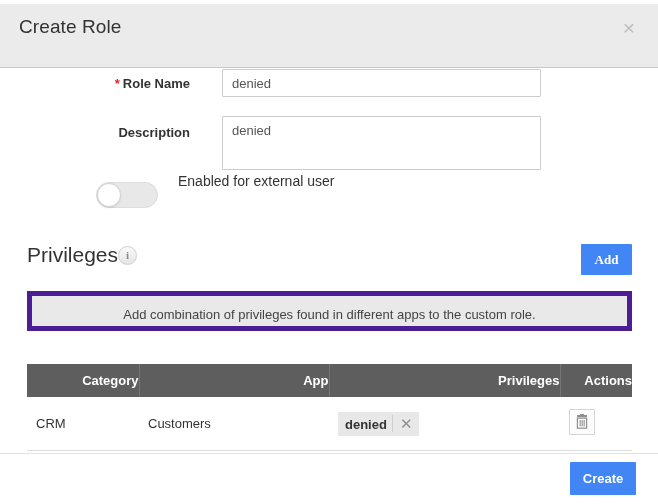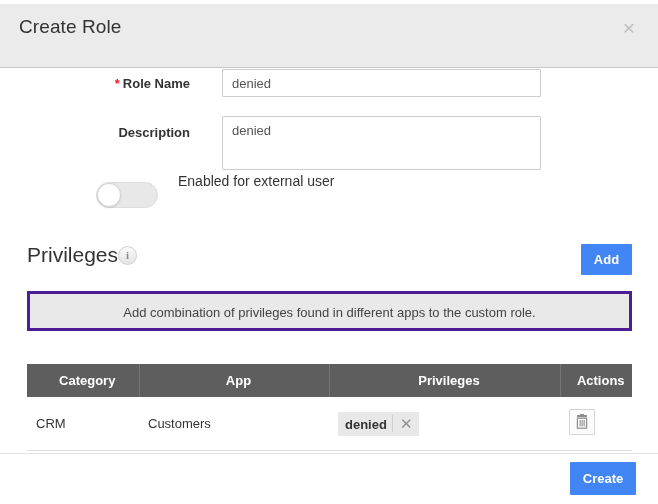--- a/index.html
+++ b/index.html
@@ -180,36 +180,36 @@
   }
   .add-btn {
     position: absolute;
     left: 581px;
     top: 195px;
     width: 51px;
     height: 31px;
     background: #4285f4;
     color: #ffffff;
     border: none;
-    font-family: Liberation Sans, sans-serif;
+    font-family: Liberation Serif, serif;
     font-size: 13px;
     font-weight: bold;
     cursor: pointer;
     border-radius: 1px;
   }
 
   
   .banner {
     position: absolute;
     left: 27px;
     top: 242px;
     width: 605px;
     height: 40px;
     background: #e9e9e9;
-    border: 3px solid #4c1d95;
+    border: 5px solid #4c1d95;
     box-sizing: border-box;
     text-align: center;
     line-height: 38px;
     font-size: 13px;
     color: #444444;
   }
 
   
   .priv-table {
     position: absolute;
@@ -217,21 +217,21 @@
     top: 315px;
     width: 605px;
     border-collapse: collapse;
     table-layout: fixed;
   }
   .priv-table th {
     background: #5e5e5e;
     color: #ffffff;
     font-size: 13px;
     font-weight: bold;
-    text-align: center;
+    text-align: right;
     padding: 9px 0 9px 9px;
     border-right: 1px solid #757575;
     box-sizing: border-box;
     height: 31px;
   }
   .priv-table th:last-child { border-right: none; }
   .priv-table td {
     padding: 12px 0 12px 9px;
     font-size: 13px;
     color: #333333;

